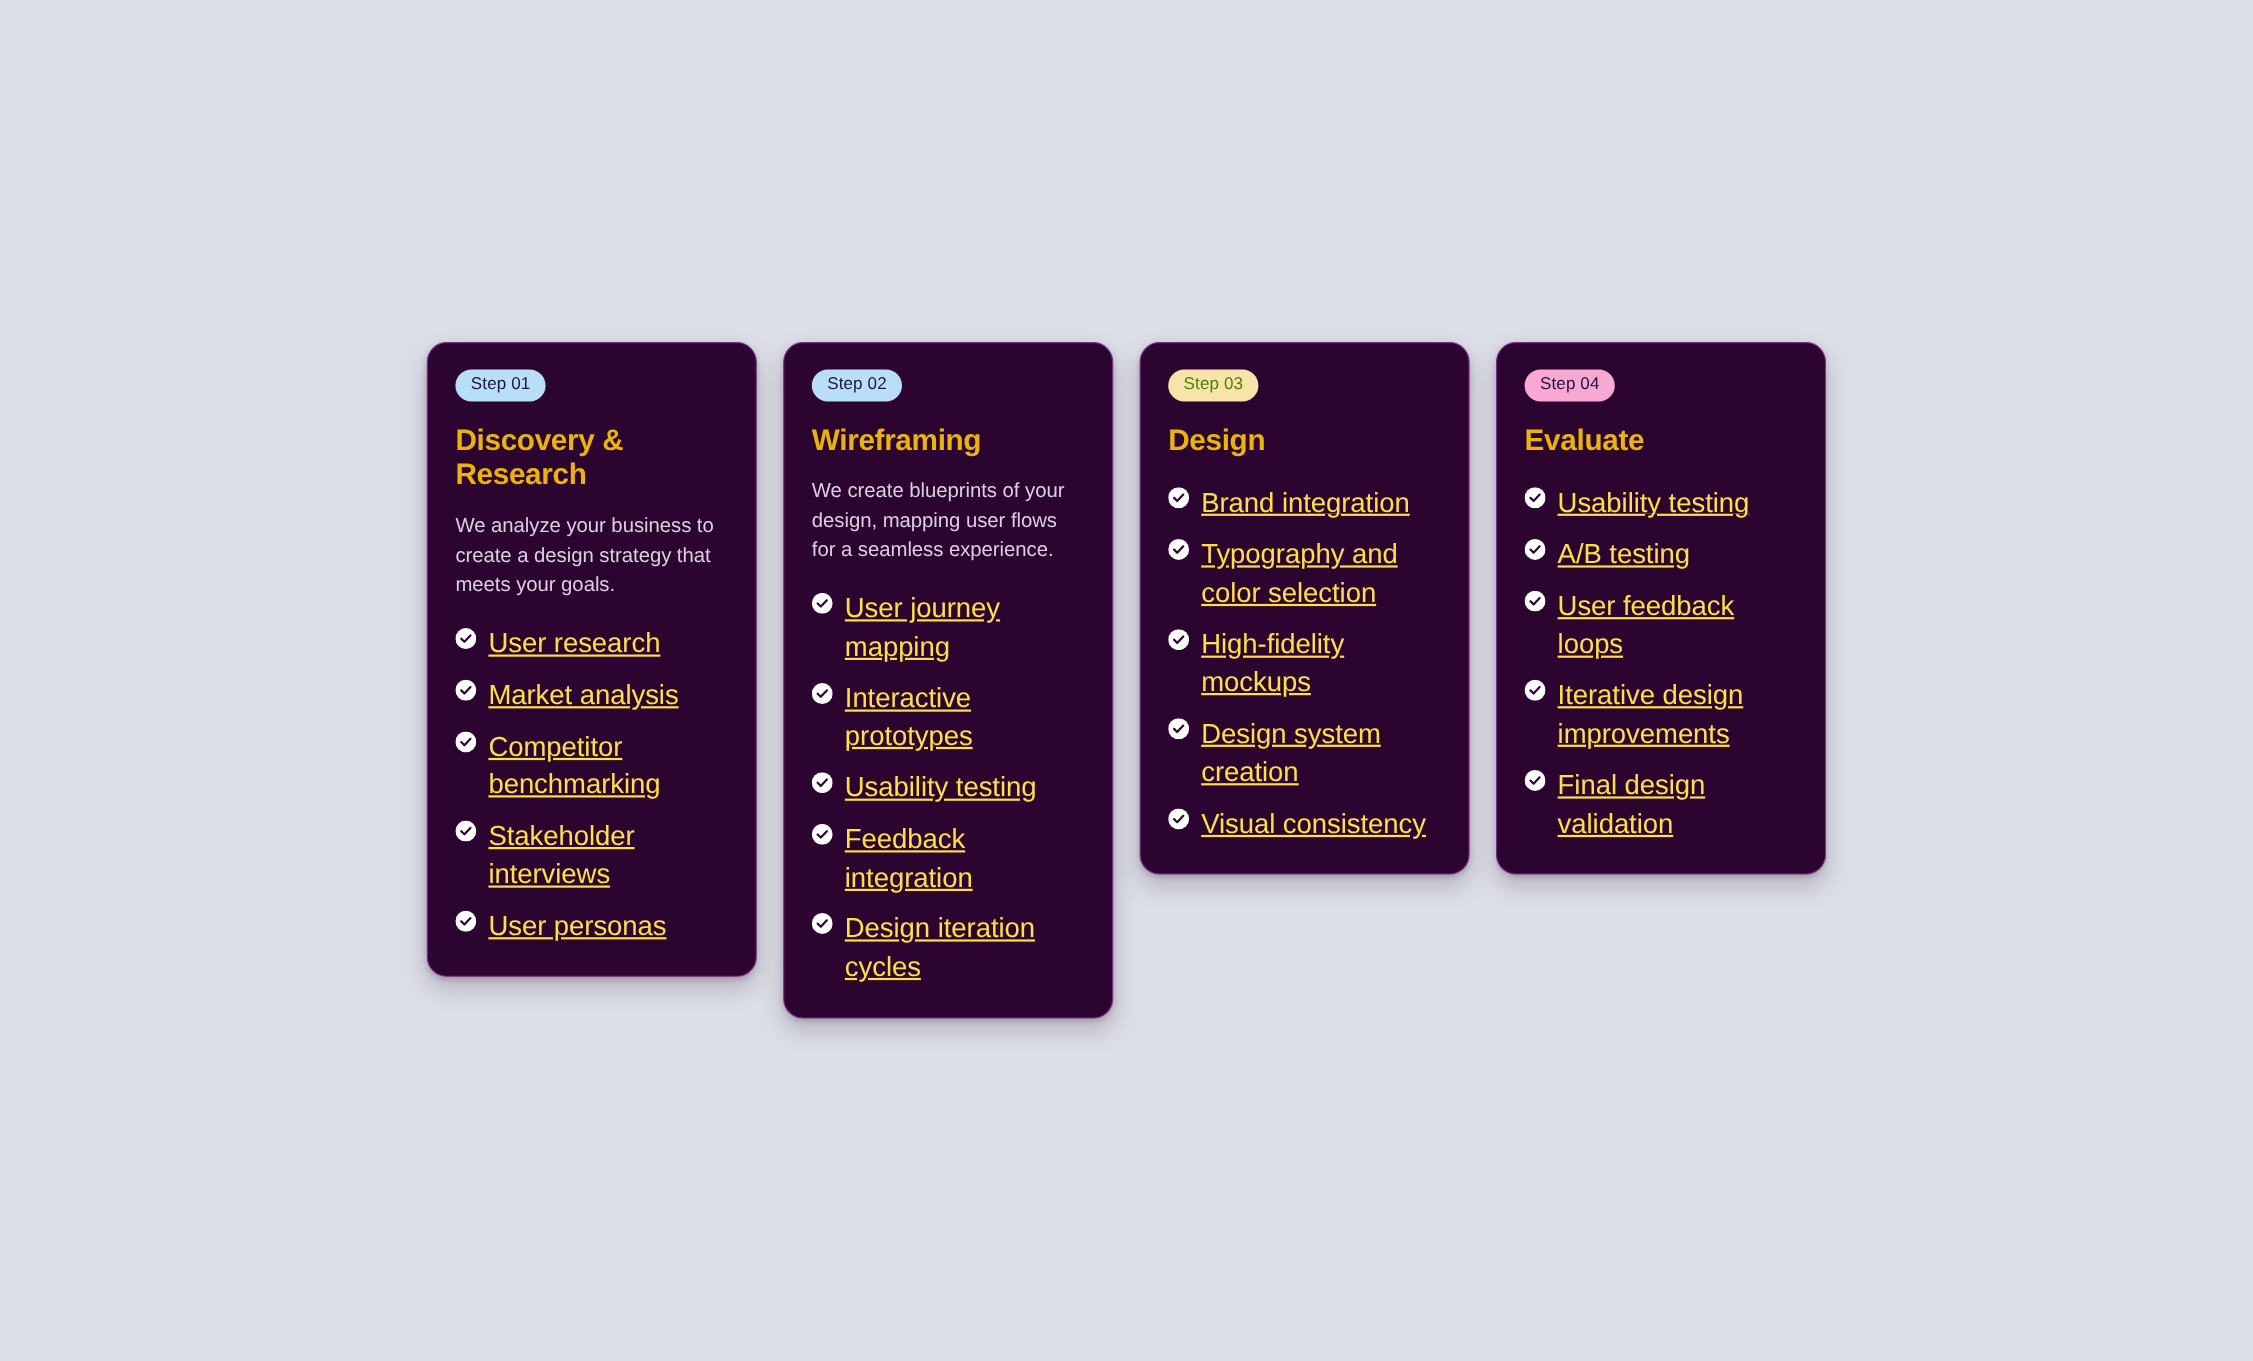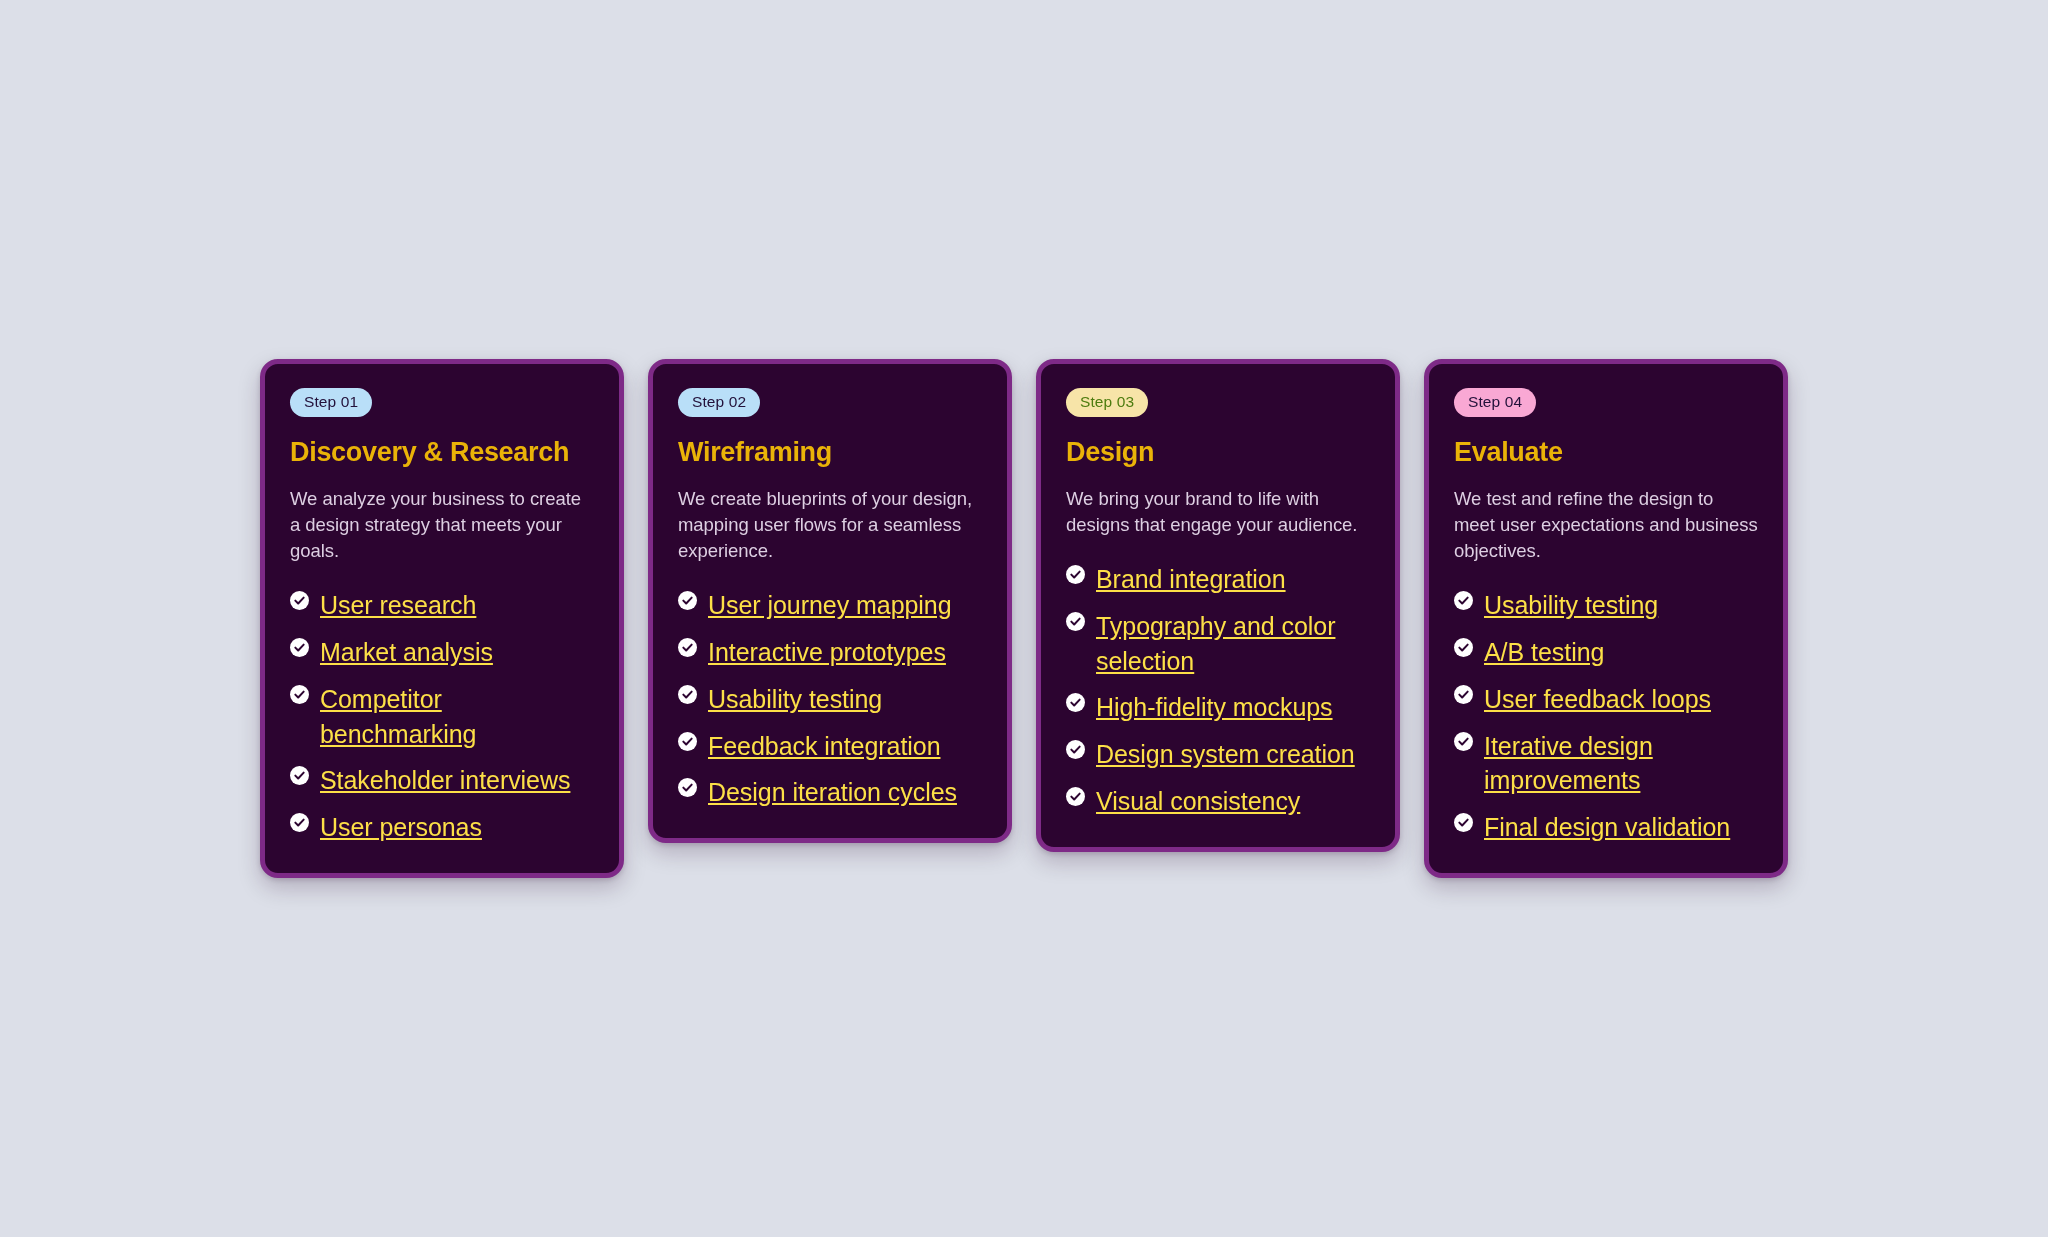--- a/index.html
+++ b/index.html
@@ -27,24 +27,24 @@
 
   .cards-row {
     display: flex;
     flex-direction: row;
     align-items: flex-start;
     justify-content: center;
     gap: 24px;
   }
 
   .step-card {
-    width: 364px;
+    width: 300px;
     box-sizing: border-box;
     background: #2c0430;
-    border: 5px solid #ec4899;
+    border: 1px solid #ec4899;
     border-radius: 18px;
     padding: 24px 25px 28px 25px;
     box-shadow: 0 10px 22px rgba(40, 8, 45, 0.22),
                 0 2px 5px rgba(40, 8, 45, 0.16);
   }
 
   .step-badge {
     display: inline-block;
     border-radius: 999px;
     padding: 6px 14px 7px 14px;
@@ -196,21 +196,21 @@
           <li class="feature-item">
             <span style="display: block; flex: 0 0 auto;">
               <svg viewBox="0 0 20 20" class="check-icon">
                 <circle cx="10" cy="10" r="10" fill="#ffffff"></circle>
                 <path d="M5.6 10.1 L8.6 13.1 L14.4 7.0" fill="none" stroke="#2c0430" stroke-width="2.1" stroke-linecap="round" stroke-linejoin="round"></path>
               </svg>
             </span>
             <span class="feature-text">Design iteration cycles</span>
           </li>
         </ul></div>
-      <div class="step-card" style="background: rgb(44, 4, 48); border-color: rgb(126, 42, 135);"><div class="step-badge" style="background: rgb(247, 228, 168); color: #4d7c0f;">Step 03</div><h2 class="card-title">Design</h2><p class="card-desc">We bring your brand to life with designs that engage your audience.</p><ul class="feature-list">
+      <div class="step-card" style="background: rgb(44, 4, 48); border-color: rgb(126, 42, 135);"><div class="step-badge" style="background: rgb(247, 228, 168); color: #4d7c0f;">Step 03</div><h2 class="card-title">Design</h2><ul class="feature-list">
           <li class="feature-item">
             <span style="display: block; flex: 0 0 auto;">
               <svg viewBox="0 0 20 20" class="check-icon">
                 <circle cx="10" cy="10" r="10" fill="#ffffff"></circle>
                 <path d="M5.6 10.1 L8.6 13.1 L14.4 7.0" fill="none" stroke="#2c0430" stroke-width="2.1" stroke-linecap="round" stroke-linejoin="round"></path>
               </svg>
             </span>
             <span class="feature-text">Brand integration</span>
           </li>
           <li class="feature-item">
@@ -243,21 +243,21 @@
           <li class="feature-item">
             <span style="display: block; flex: 0 0 auto;">
               <svg viewBox="0 0 20 20" class="check-icon">
                 <circle cx="10" cy="10" r="10" fill="#ffffff"></circle>
                 <path d="M5.6 10.1 L8.6 13.1 L14.4 7.0" fill="none" stroke="#2c0430" stroke-width="2.1" stroke-linecap="round" stroke-linejoin="round"></path>
               </svg>
             </span>
             <span class="feature-text">Visual consistency</span>
           </li>
         </ul></div>
-      <div class="step-card" style="background: rgb(44, 4, 48); border-color: rgb(126, 42, 135);"><div class="step-badge" style="background: #f9a8d4; color: rgb(35, 17, 58);">Step 04</div><h2 class="card-title">Evaluate</h2><p class="card-desc">We test and refine the design to meet user expectations and business objectives.</p><ul class="feature-list">
+      <div class="step-card" style="background: rgb(44, 4, 48); border-color: rgb(126, 42, 135);"><div class="step-badge" style="background: #f9a8d4; color: rgb(35, 17, 58);">Step 04</div><h2 class="card-title">Evaluate</h2><ul class="feature-list">
           <li class="feature-item">
             <span style="display: block; flex: 0 0 auto;">
               <svg viewBox="0 0 20 20" class="check-icon">
                 <circle cx="10" cy="10" r="10" fill="#ffffff"></circle>
                 <path d="M5.6 10.1 L8.6 13.1 L14.4 7.0" fill="none" stroke="#2c0430" stroke-width="2.1" stroke-linecap="round" stroke-linejoin="round"></path>
               </svg>
             </span>
             <span class="feature-text">Usability testing</span>
           </li>
           <li class="feature-item">

